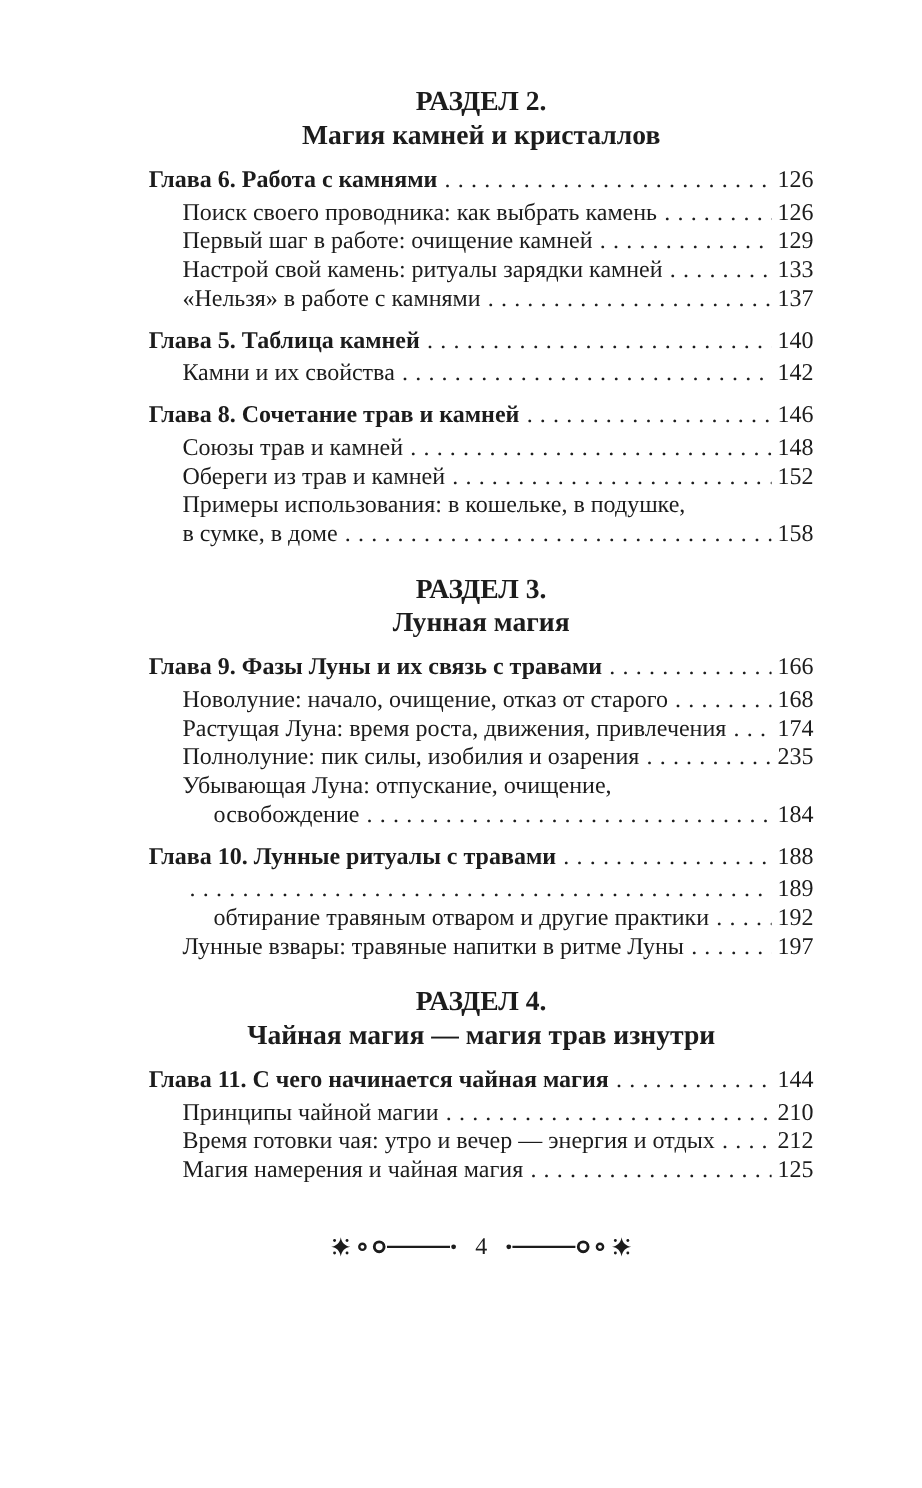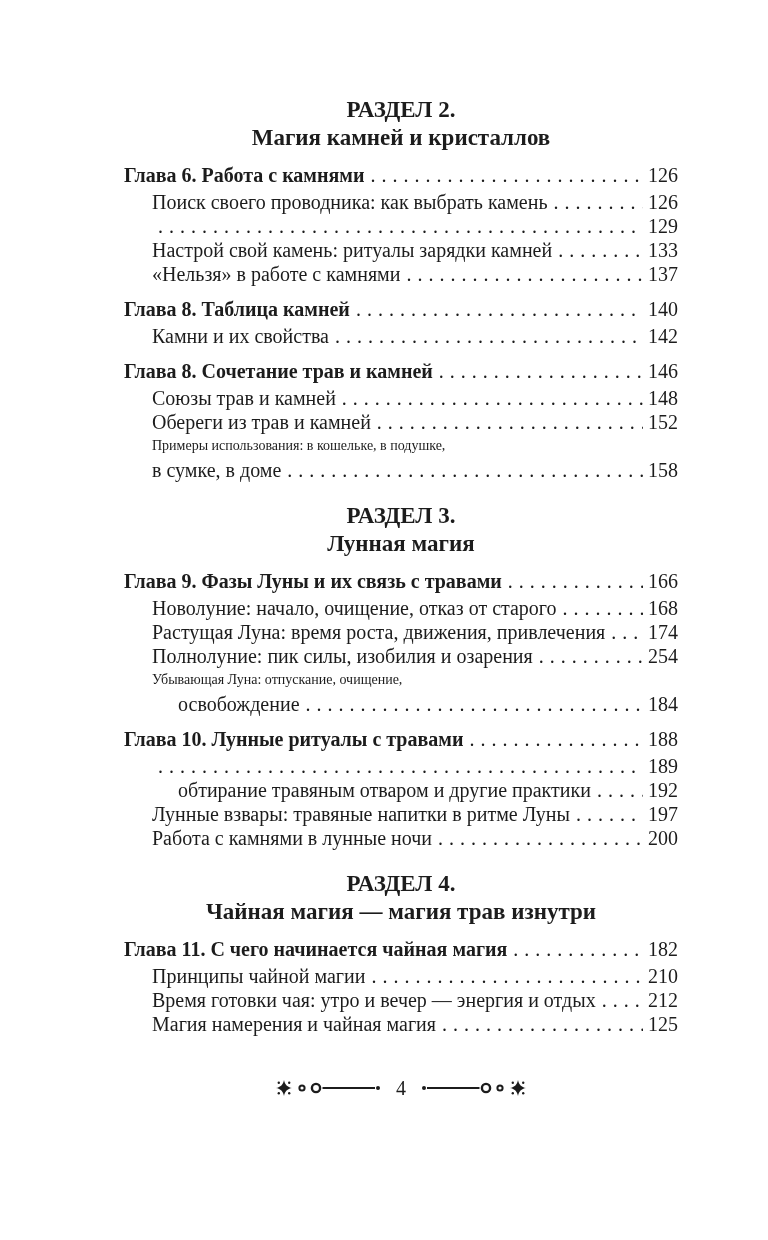--- a/index.html
+++ b/index.html
@@ -9,42 +9,42 @@
     background: #ffffff;
     color: #1c1c1c;
     font-family: "Liberation Serif", "DejaVu Serif", serif;
     overflow: hidden;
     position: relative;
   }
   .content {
     position: absolute;
     left: 124px; top: 0;
     width: 554px;
-    padding-top: 96px;
+    padding-top: 71px;
   }
   .section-heading {
     font-weight: 700;
     font-size: 23px;
     line-height: 28px;
     text-align: center;
     margin: 20px 0 10px;
   }
   section:first-child .section-heading { margin-top: 0; }
   .row {
     display: flex;
     align-items: baseline;
     font-size: 20px;
     line-height: 24px;
   }
   .chapter-row { font-weight: 700; margin: 11px 0 3px; }
   .chapter-row .dots, .chapter-row .pagenum { font-weight: 400; }
   .item-row { padding-left: 28px; }
   .item-row.cont { padding-left: 54px; }
   .item-line {
-    font-size: 14px;
+    font-size: 20px;
     line-height: 24px;
     padding-left: 28px;
     white-space: nowrap;
   }
   .row-title { white-space: nowrap; }
   .dots {
     flex: 1 1 auto;
     overflow: hidden;
     white-space: nowrap;
     margin: 0 5px 0 6px;
@@ -79,35 +79,36 @@
           <span class="row-title">Глава 6. Работа с камнями</span>
           <span class="dots"></span>
           <span class="pagenum">126</span>
         </div>
         <div class="row item-row">
           <span class="row-title">Поиск своего проводника: как выбрать камень</span>
           <span class="dots"></span>
           <span class="pagenum">126</span>
         </div>
         <div class="row item-row">
+          <span class="row-title">Первый шаг в работе: очищение камней</span>
           <span class="dots"></span>
           <span class="pagenum">129</span>
         </div>
         <div class="row item-row">
           <span class="row-title">Настрой свой камень: ритуалы зарядки камней</span>
           <span class="dots"></span>
           <span class="pagenum">133</span>
         </div>
         <div class="row item-row">
           <span class="row-title">«Нельзя» в работе с камнями</span>
           <span class="dots"></span>
           <span class="pagenum">137</span>
         </div>
         <div class="row chapter-row">
-          <span class="row-title">Глава 8. Таблица камней</span>
+          <span class="row-title">Глава 5. Таблица камней</span>
           <span class="dots"></span>
           <span class="pagenum">140</span>
         </div>
         <div class="row item-row">
           <span class="row-title">Камни и их свойства</span>
           <span class="dots"></span>
           <span class="pagenum">142</span>
         </div>
         <div class="row chapter-row">
           <span class="row-title">Глава 8. Сочетание трав и камней</span>
@@ -147,21 +148,21 @@
           <span class="pagenum">168</span>
         </div>
         <div class="row item-row">
           <span class="row-title">Растущая Луна: время роста, движения, привлечения</span>
           <span class="dots"></span>
           <span class="pagenum">174</span>
         </div>
         <div class="row item-row">
           <span class="row-title">Полнолуние: пик силы, изобилия и озарения</span>
           <span class="dots"></span>
-          <span class="pagenum">254</span>
+          <span class="pagenum">235</span>
         </div>
         <div class="item-line">Убывающая Луна: отпускание, очищение,</div>
         <div class="row item-row cont">
           <span class="row-title">освобождение</span>
           <span class="dots"></span>
           <span class="pagenum">184</span>
         </div>
         <div class="row chapter-row">
           <span class="row-title">Глава 10. Лунные ритуалы с травами</span>
           <span class="dots"></span>
@@ -173,36 +174,31 @@
         </div>
         <div class="row item-row cont">
           <span class="row-title">обтирание травяным отваром и другие практики</span>
           <span class="dots"></span>
           <span class="pagenum">192</span>
         </div>
         <div class="row item-row">
           <span class="row-title">Лунные взвары: травяные напитки в ритме Луны</span>
           <span class="dots"></span>
           <span class="pagenum">197</span>
-        </div>
-        <div class="row item-row">
-          <span class="row-title">Работа с камнями в лунные ночи</span>
-          <span class="dots"></span>
-          <span class="pagenum">200</span>
         </div>
       </section>
       <section>
         <div class="section-heading">
           <div>РАЗДЕЛ 4.</div>
           <div>Чайная магия — магия трав изнутри</div>
         </div>
         <div class="row chapter-row">
           <span class="row-title">Глава 11. С чего начинается чайная магия</span>
           <span class="dots"></span>
-          <span class="pagenum">182</span>
+          <span class="pagenum">144</span>
         </div>
         <div class="row item-row">
           <span class="row-title">Принципы чайной магии</span>
           <span class="dots"></span>
           <span class="pagenum">210</span>
         </div>
         <div class="row item-row">
           <span class="row-title">Время готовки чая: утро и вечер — энергия и отдых</span>
           <span class="dots"></span>
           <span class="pagenum">212</span>

